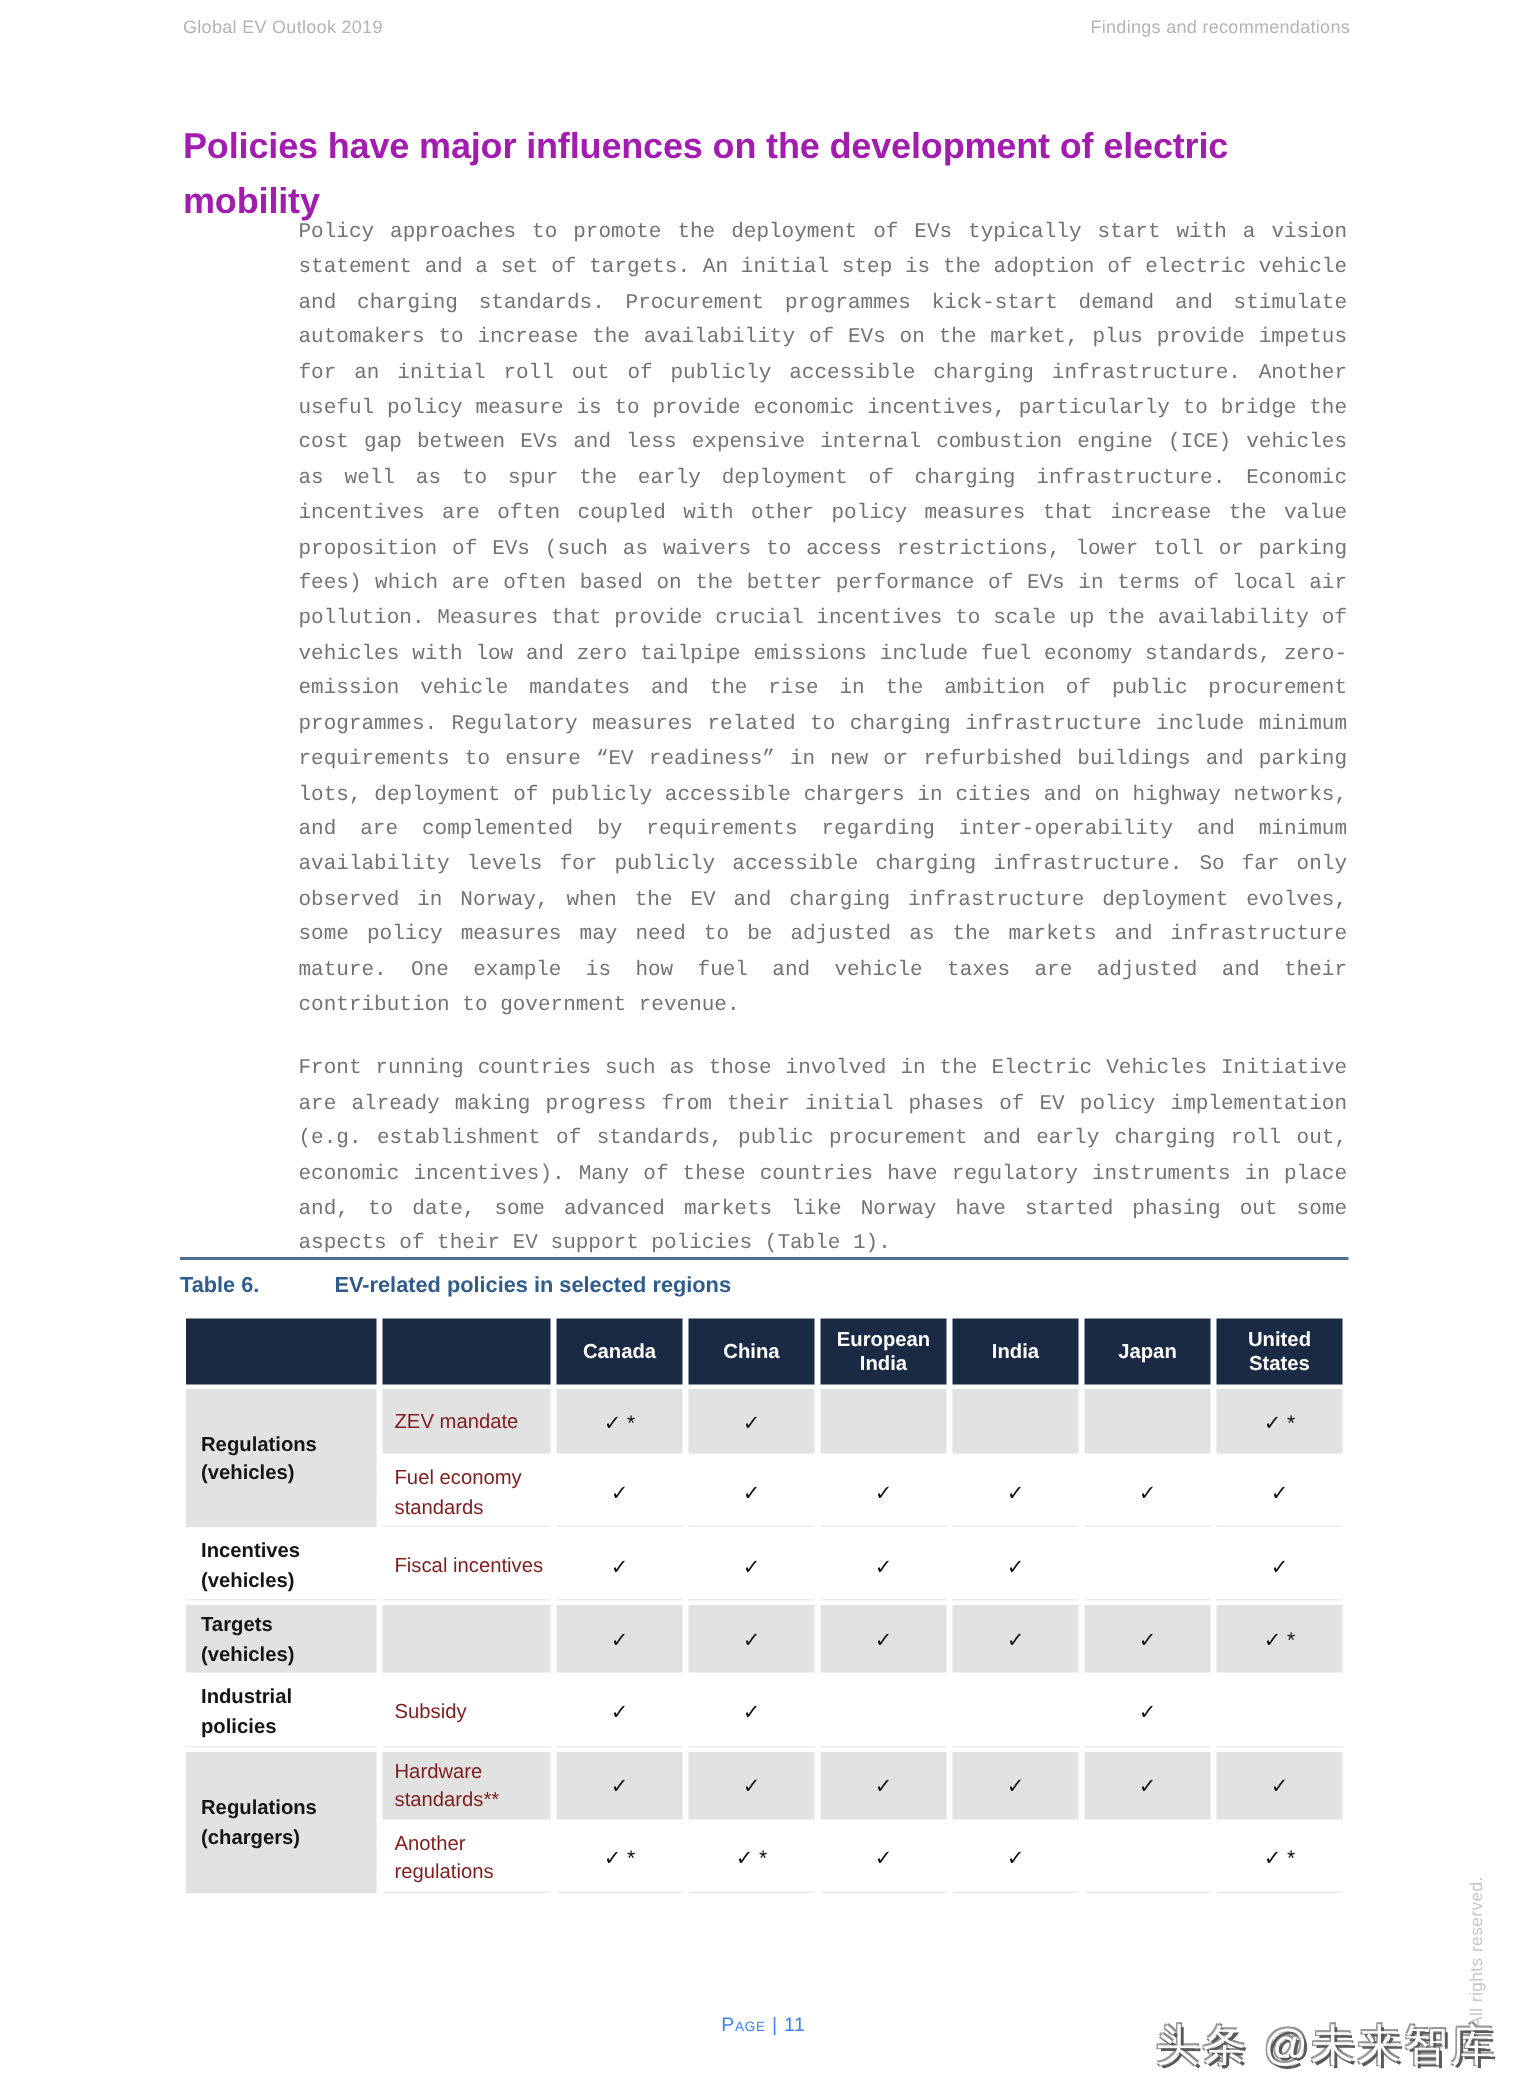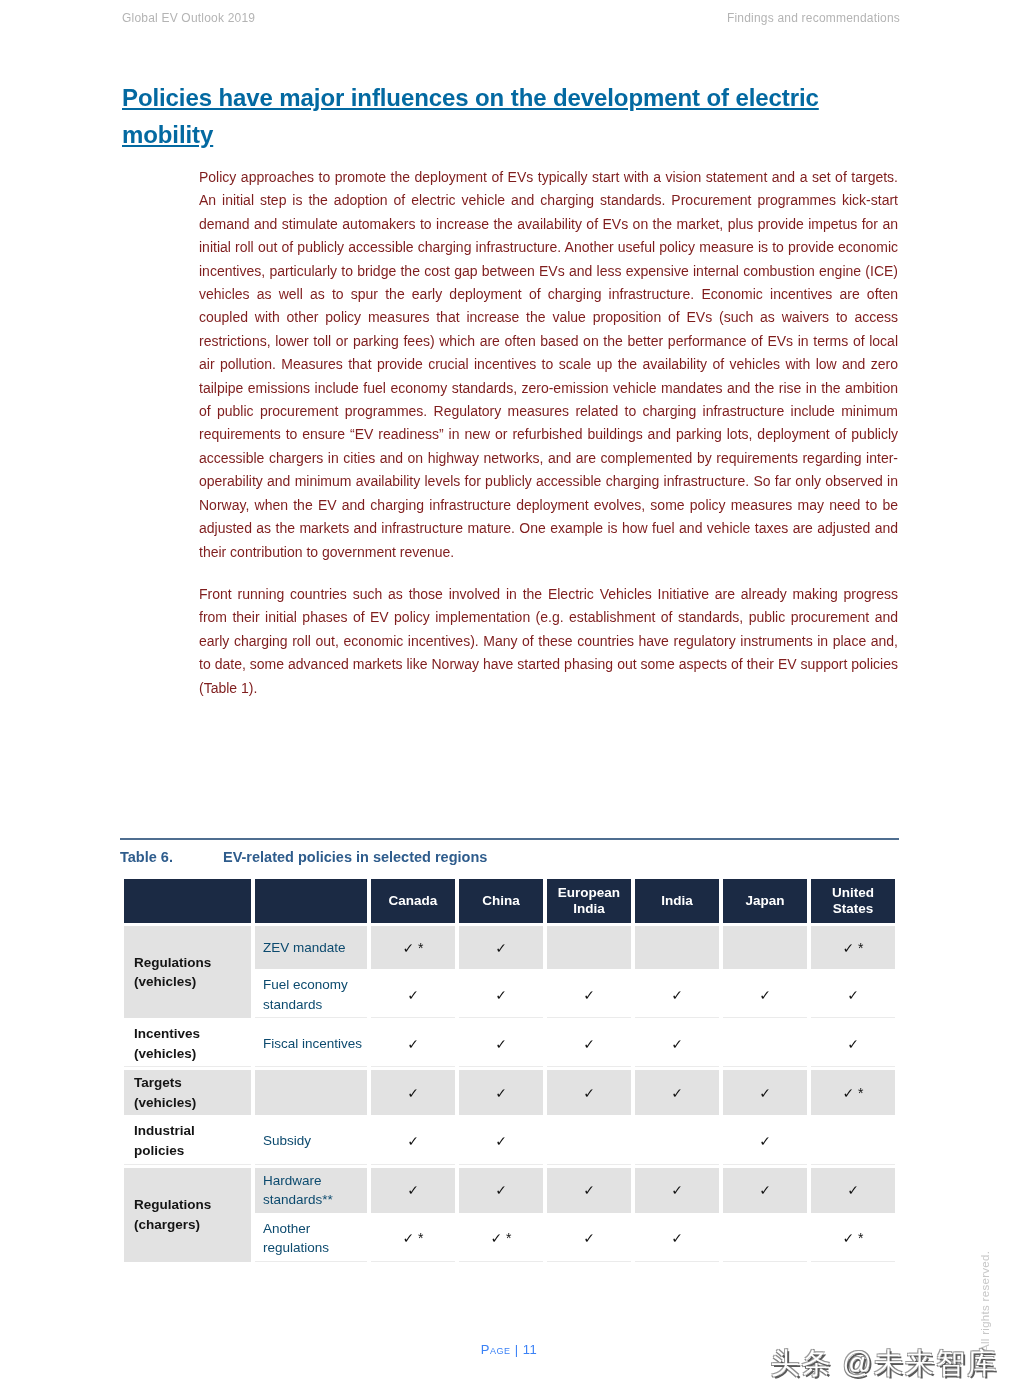--- a/index.html
+++ b/index.html
@@ -12,29 +12,28 @@
   
   .running-header {
     position:absolute; top:11px; left:122px; width:778px;
     display:flex; justify-content:space-between;
     font-size:12px; color:#b4b4b4; letter-spacing:0.2px;
   }
 
   
   .page-title {
     position:absolute; top:79px; left:122px; width:780px;
-    font-size:24px; font-weight:bold; color:#0369a1; line-height:37px;
+    font-size:24px; font-weight:bold; color:#a21caf; line-height:37px;
     letter-spacing:-0.1px;
-    text-decoration:underline;
   }
 
   
   .body-copy {
-    position:absolute; top:166px; left:199px; width:699px;
-    font-size:14px; line-height:23.4px; color:#7f1d1d; text-align:justify;
+    position:absolute; top:144px; left:199px; width:699px;
+    font-size:14px; line-height:23.4px; color:#737373; text-align:justify;font-family:Liberation Mono, monospace;
   }
   .body-copy p + p { margin-top:19px; }
 
   
   .table-block { position:absolute; top:838px; left:120px; width:779px; }
   .rule { border-top:2px solid #4f6e90; width:100%; }
   .table-caption {
     margin-top:9px; display:flex; align-items:baseline;
     color:#2e5c8c; font-weight:bold; font-size:14.5px;
   }
@@ -47,21 +46,21 @@
   .policy-table th {
     background:#1b2a44; color:#ffffff; font-weight:bold; font-size:13.5px;
     height:44px; vertical-align:middle; text-align:center; line-height:1.2;
     padding:2px 2px;
   }
   .policy-table td {
     height:43px; vertical-align:middle; font-size:13.5px; color:#1c1c1c;
     padding:3px 4px;
   }
   .policy-table td.cat { font-weight:bold; color:#141414; padding-left:10px; line-height:1.45; }
-  .policy-table td.pol { padding-left:8px; line-height:1.45; color:#0c4a6e; }
+  .policy-table td.pol { padding-left:8px; line-height:1.45; color:#7f1d1d; }
   .policy-table td.val { text-align:center; font-size:14px; color:#111111; }
   tr.shaded td { background:#e2e2e2; }
   tr.plain td { background:#ffffff; border-bottom:1px solid #ebebeb; }
   td.cat.g-shaded { background:#e2e2e2 !important; border-bottom:none !important;margin-left:46px; }
   td.cat.g-plain  { background:#ffffff !important; }
 
   
   .page-footer {
     position:absolute; top:1342px; left:0; width:1018px; text-align:center;
     font-variant:small-caps; font-size:13px; color:#3b82f6; letter-spacing:0.5px;

